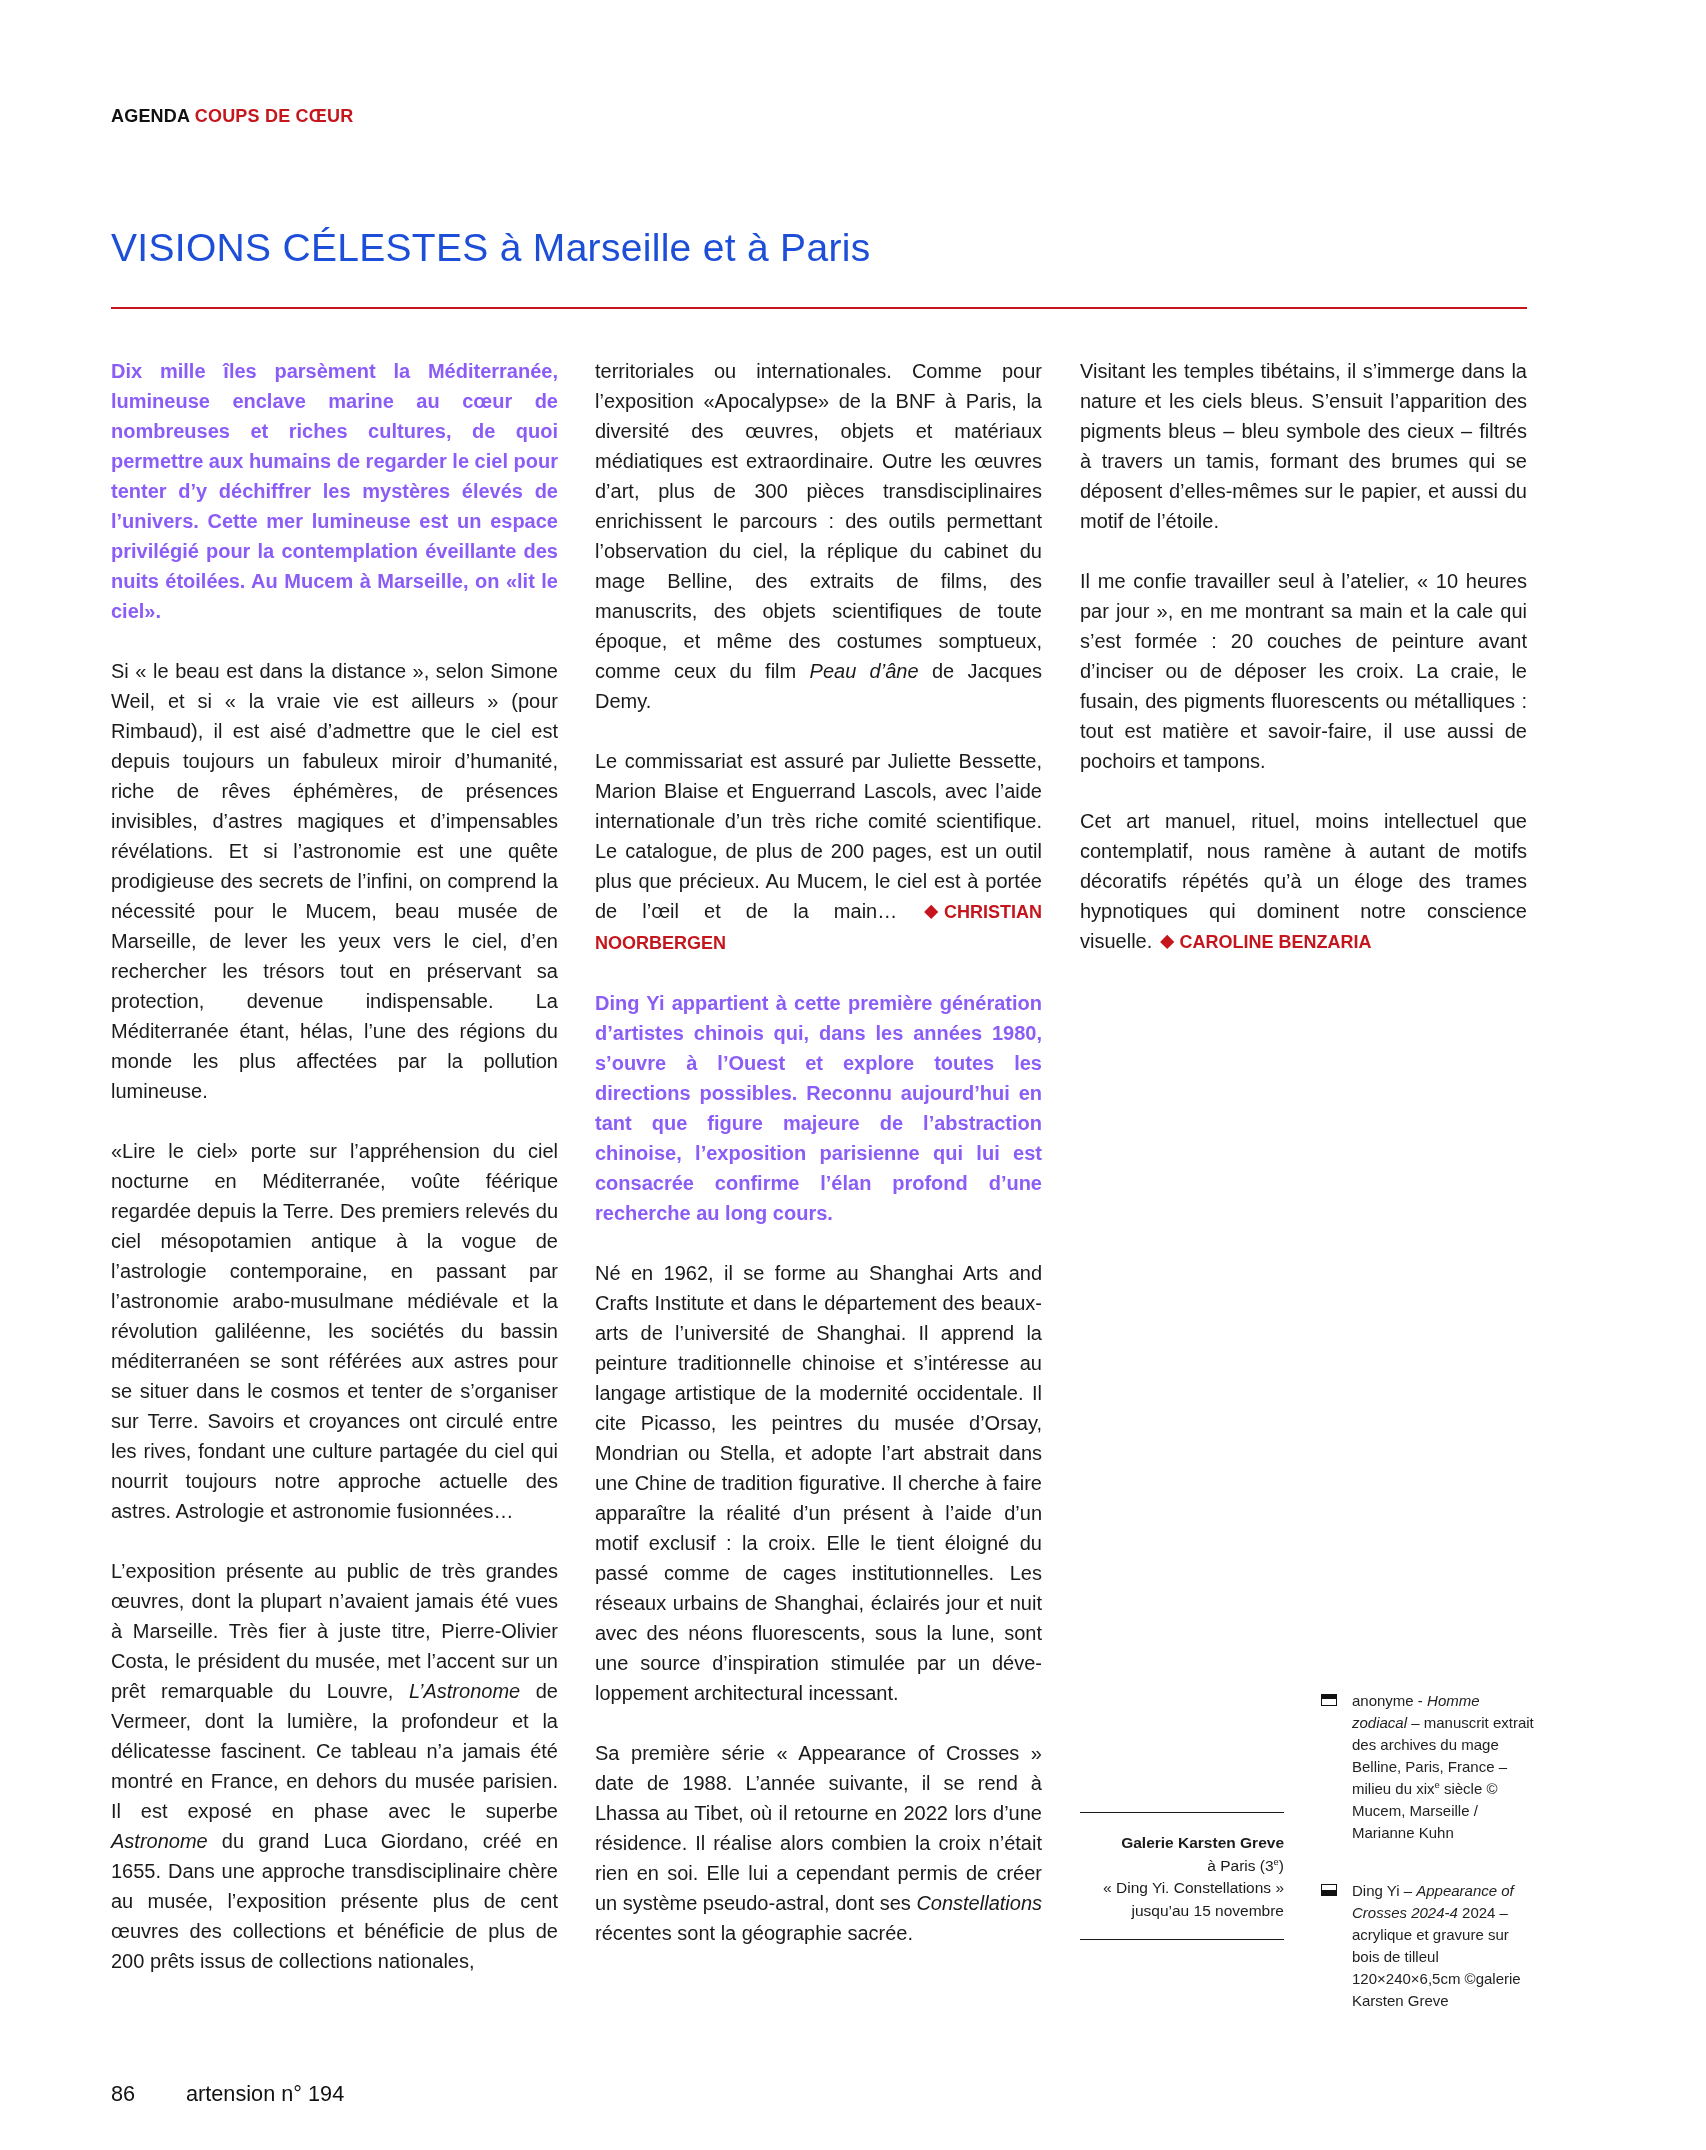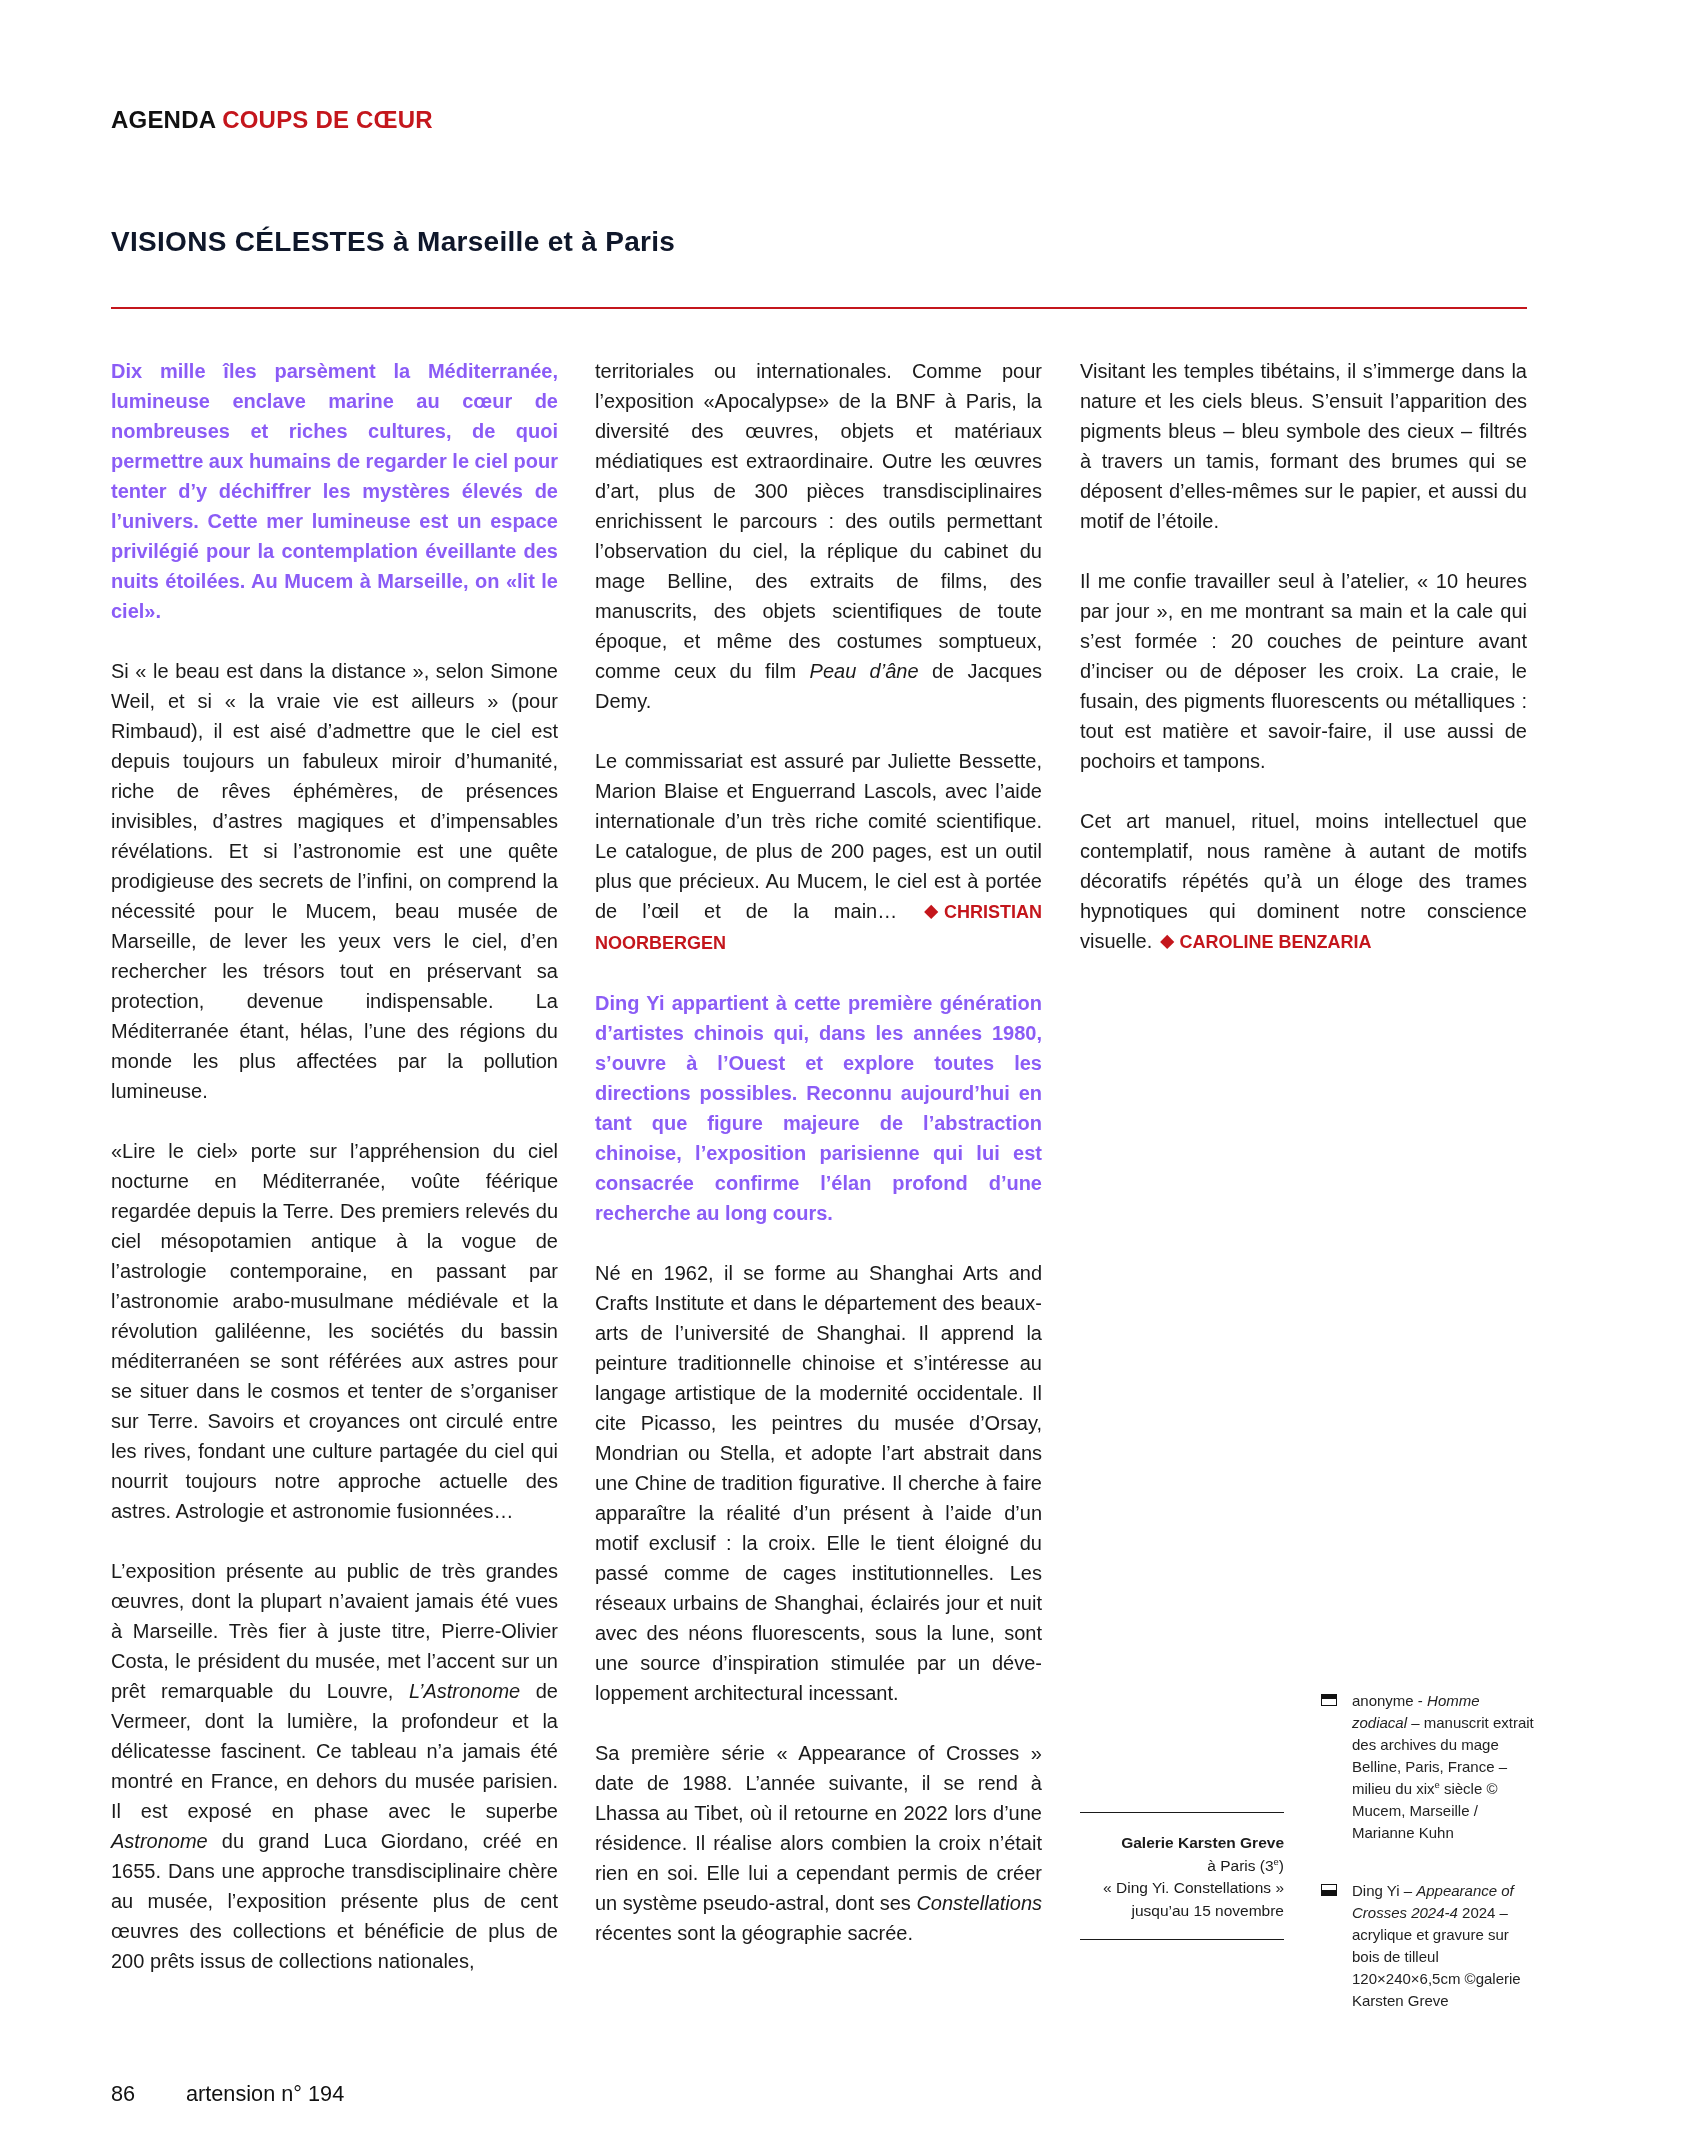--- a/index.html
+++ b/index.html
@@ -1,21 +1,21 @@
 <!DOCTYPE html>
 <html style="font-size:15px"><head>
 <meta charset="utf-8">
 <style>
   html, body { margin: 0; padding: 0; background: #ffffff; }
   body { width: 1706px; height: 2151px; position: relative; overflow: hidden;
          font-family: "Liberation Sans", sans-serif; color: #1a1a1a; }
-  .kicker { position: absolute; left: 111px; top: 106px; font-size: 24px; font-weight: bold; letter-spacing: 0.2px; }
+  .kicker { position: absolute; left: 111px; top: 106px; font-size: 18px; font-weight: bold; letter-spacing: 0.2px; }
   .kicker .k1 { color: #111111; }
   .kicker .k2 { color: #c4161c; }
-  .title { position: absolute; left: 111px; top: 226px; font-size: 28px; font-weight: bold; color: #0f172a; letter-spacing: 0.3px; white-space: nowrap; }
+  .title { position: absolute; left: 111px; top: 226px; font-size: 39px; font-weight: normal; color: #1d4ed8; letter-spacing: 0.3px; white-space: nowrap; }
   .rule { position: absolute; left: 111px; top: 307px; width: 1416px; height: 1.9px; background: #c4161c; }
   .col { position: absolute; top: 356px; width: 447px; font-size: 20px; line-height: 30px; text-align: justify; hyphens: manual; }
   .col1 { left: 111px; }
   .col2 { left: 595px; }
   .col3 { left: 1080px; }
   .col p { margin: 0 0 30px 0; }
   .col p.lead { color: #8b5cf6; font-weight: bold; }
   .col p.last { margin-bottom: 0; }
   .sig { color: #c4161c; font-weight: bold; font-size: 18px; }
   .diamond { display: inline-block; width: 10.4px; height: 10.4px; background: #c4161c; transform: rotate(45deg); margin: 0 7.5px 1.9px 3.8px; vertical-align: middle; }

